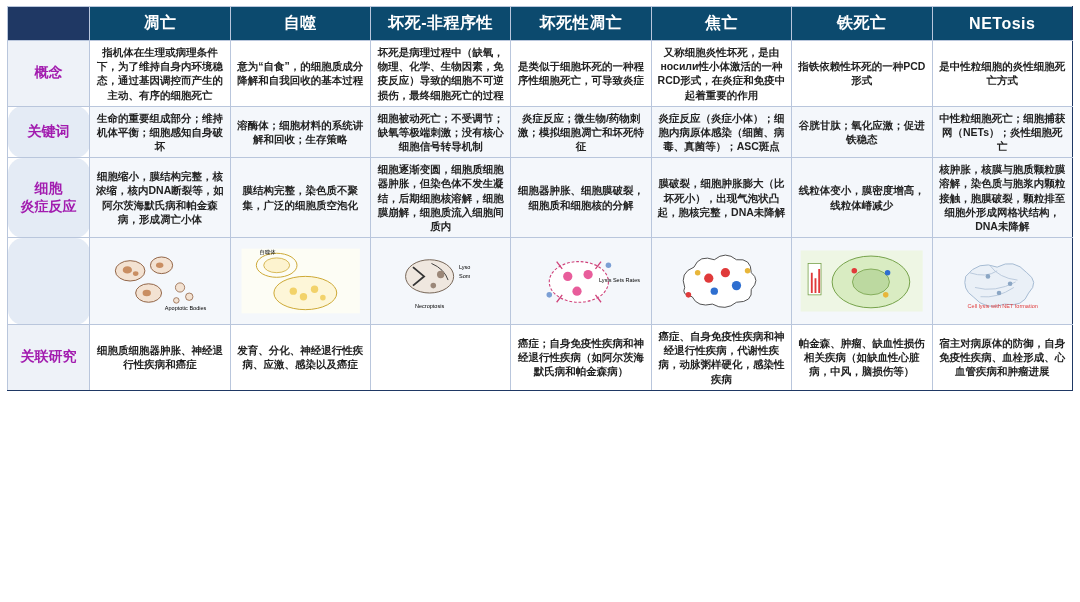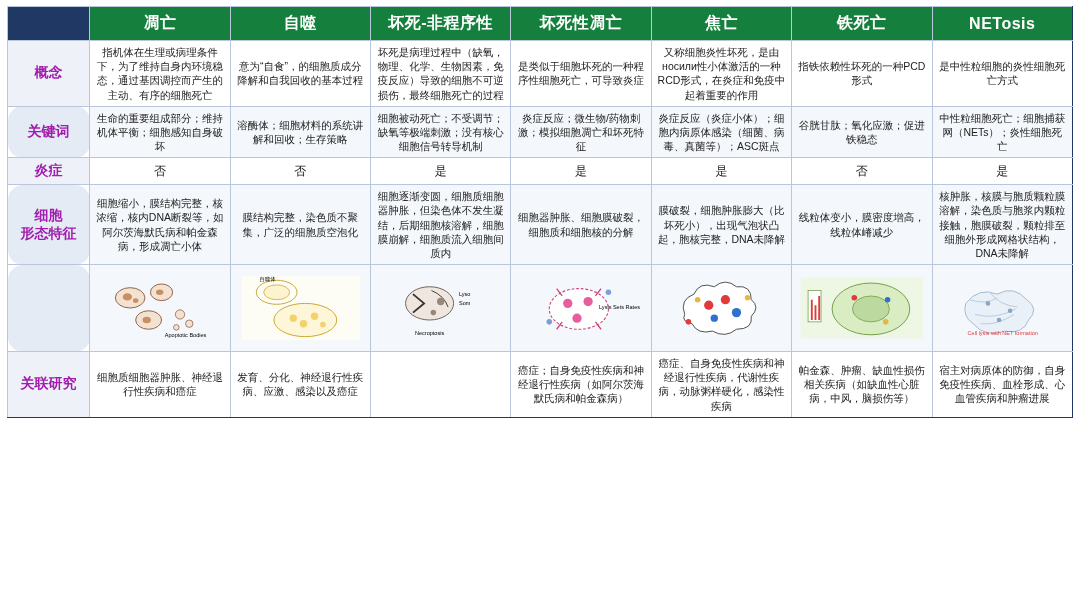--- a/index.html
+++ b/index.html
@@ -31,21 +31,21 @@
   table.matrix col.cx { width: 140px; }
   table.matrix th, table.matrix td {
     border: 1px solid #b9c6dc;
     vertical-align: middle;
     text-align: center;
     padding: 4px 5px;
     box-sizing: border-box;
   }
   
   thead th {
-    background: #15803d;
+    background: #0c4a6e;
     color: #ffffff;
     font-size: 16px;
     font-weight: bold;
     height: 34px;
     border: 1px solid #1f3864;
     letter-spacing: 0.5px;
   }
   thead th.corner {
     background: #1f3864;
   }
@@ -55,20 +55,21 @@
     color: #a21caf;
     font-weight: bold;
     font-size: 14px;
     border-left: 1px solid #1f3864;
   }
   td.cell {
     font-size: 10.5px;
     line-height: 1.35;
     color: #222222;
     background: #ffffff;
+    font-weight: bold;
   }
   tr.alt td.cell {
     background: #f4f7fb;
   }
   tr.alt td.rowlabel {
     background: #e4ebf5;
     border-radius: 15px;
   }
   td.cell.short {
     font-size: 12px;
@@ -144,34 +145,24 @@
         <td class="cell nowrap-lines">溶酶体；细胞材料的系统讲解和回收；生存策略</td>
         <td class="cell nowrap-lines">细胞被动死亡；不受调节；缺氧等极端刺激；没有核心细胞信号转导机制</td>
         <td class="cell nowrap-lines">炎症反应；微生物/药物刺激；模拟细胞凋亡和坏死特征</td>
         <td class="cell nowrap-lines">炎症反应（炎症小体）；细胞内病原体感染（细菌、病毒、真菌等）；ASC斑点</td>
         <td class="cell nowrap-lines">谷胱甘肽；氧化应激；促进铁稳态</td>
         <td class="cell nowrap-lines">中性粒细胞死亡；细胞捕获网（NETs）；炎性细胞死亡</td>
       </tr>
 
 
 
-      <tr>
-        <td class="rowlabel">炎症</td>
-        <td class="cell short">否</td>
-        <td class="cell short">否</td>
-        <td class="cell short">是</td>
-        <td class="cell short">是</td>
-        <td class="cell short">是</td>
-        <td class="cell short">否</td>
-        <td class="cell short">是</td>
-      </tr>
 
       <tr class="alt">
         <td class="rowlabel nowrap-lines">细胞
-形态特征</td>
+炎症反应</td>
         <td class="cell nowrap-lines">细胞缩小，膜结构完整，核浓缩，核内DNA断裂等，如阿尔茨海默氏病和帕金森病，形成凋亡小体</td>
         <td class="cell nowrap-lines">膜结构完整，染色质不聚集，广泛的细胞质空泡化</td>
         <td class="cell nowrap-lines">细胞逐渐变圆，细胞质细胞器肿胀，但染色体不发生凝结，后期细胞核溶解，细胞膜崩解，细胞质流入细胞间质内</td>
         <td class="cell nowrap-lines">细胞器肿胀、细胞膜破裂，细胞质和细胞核的分解</td>
         <td class="cell nowrap-lines">膜破裂，细胞肿胀膨大（比坏死小），出现气泡状凸起，胞核完整，DNA未降解</td>
         <td class="cell nowrap-lines">线粒体变小，膜密度增高，线粒体嵴减少</td>
         <td class="cell nowrap-lines">核肿胀，核膜与胞质颗粒膜溶解，染色质与胞浆内颗粒接触，胞膜破裂，颗粒排至细胞外形成网格状结构，DNA未降解</td>
       </tr>
 
       <tr class="alt">

